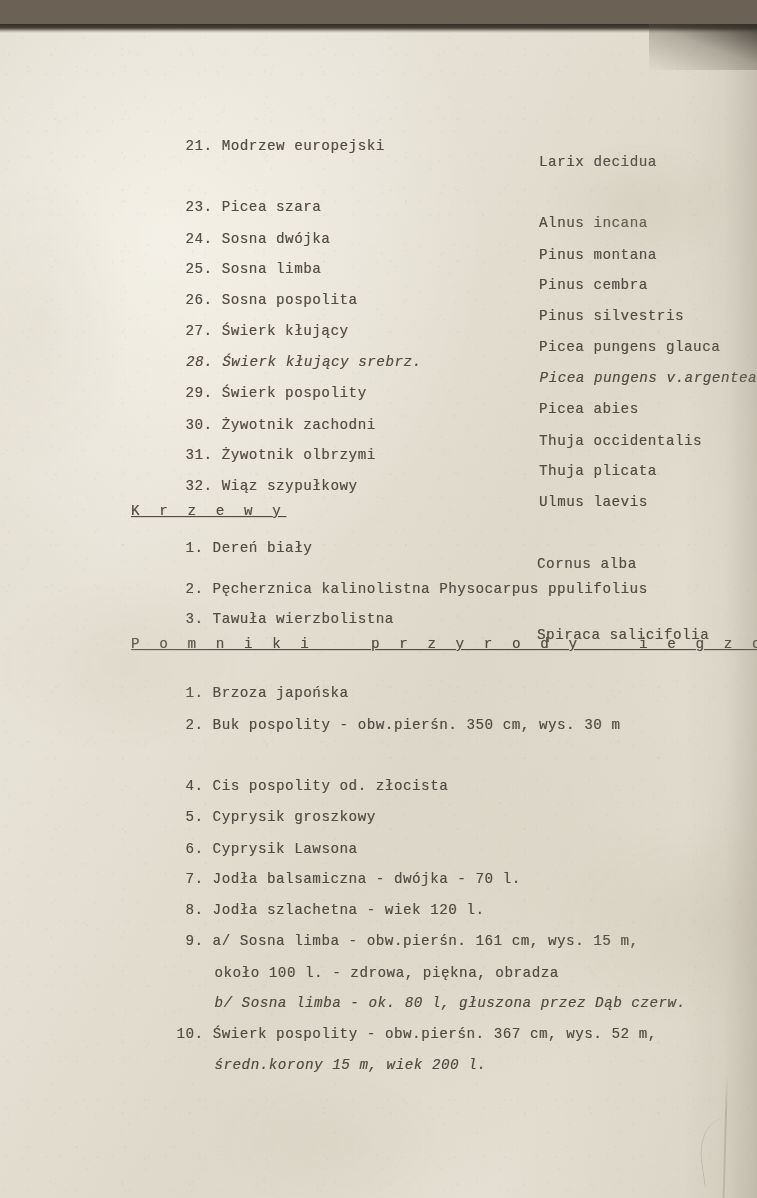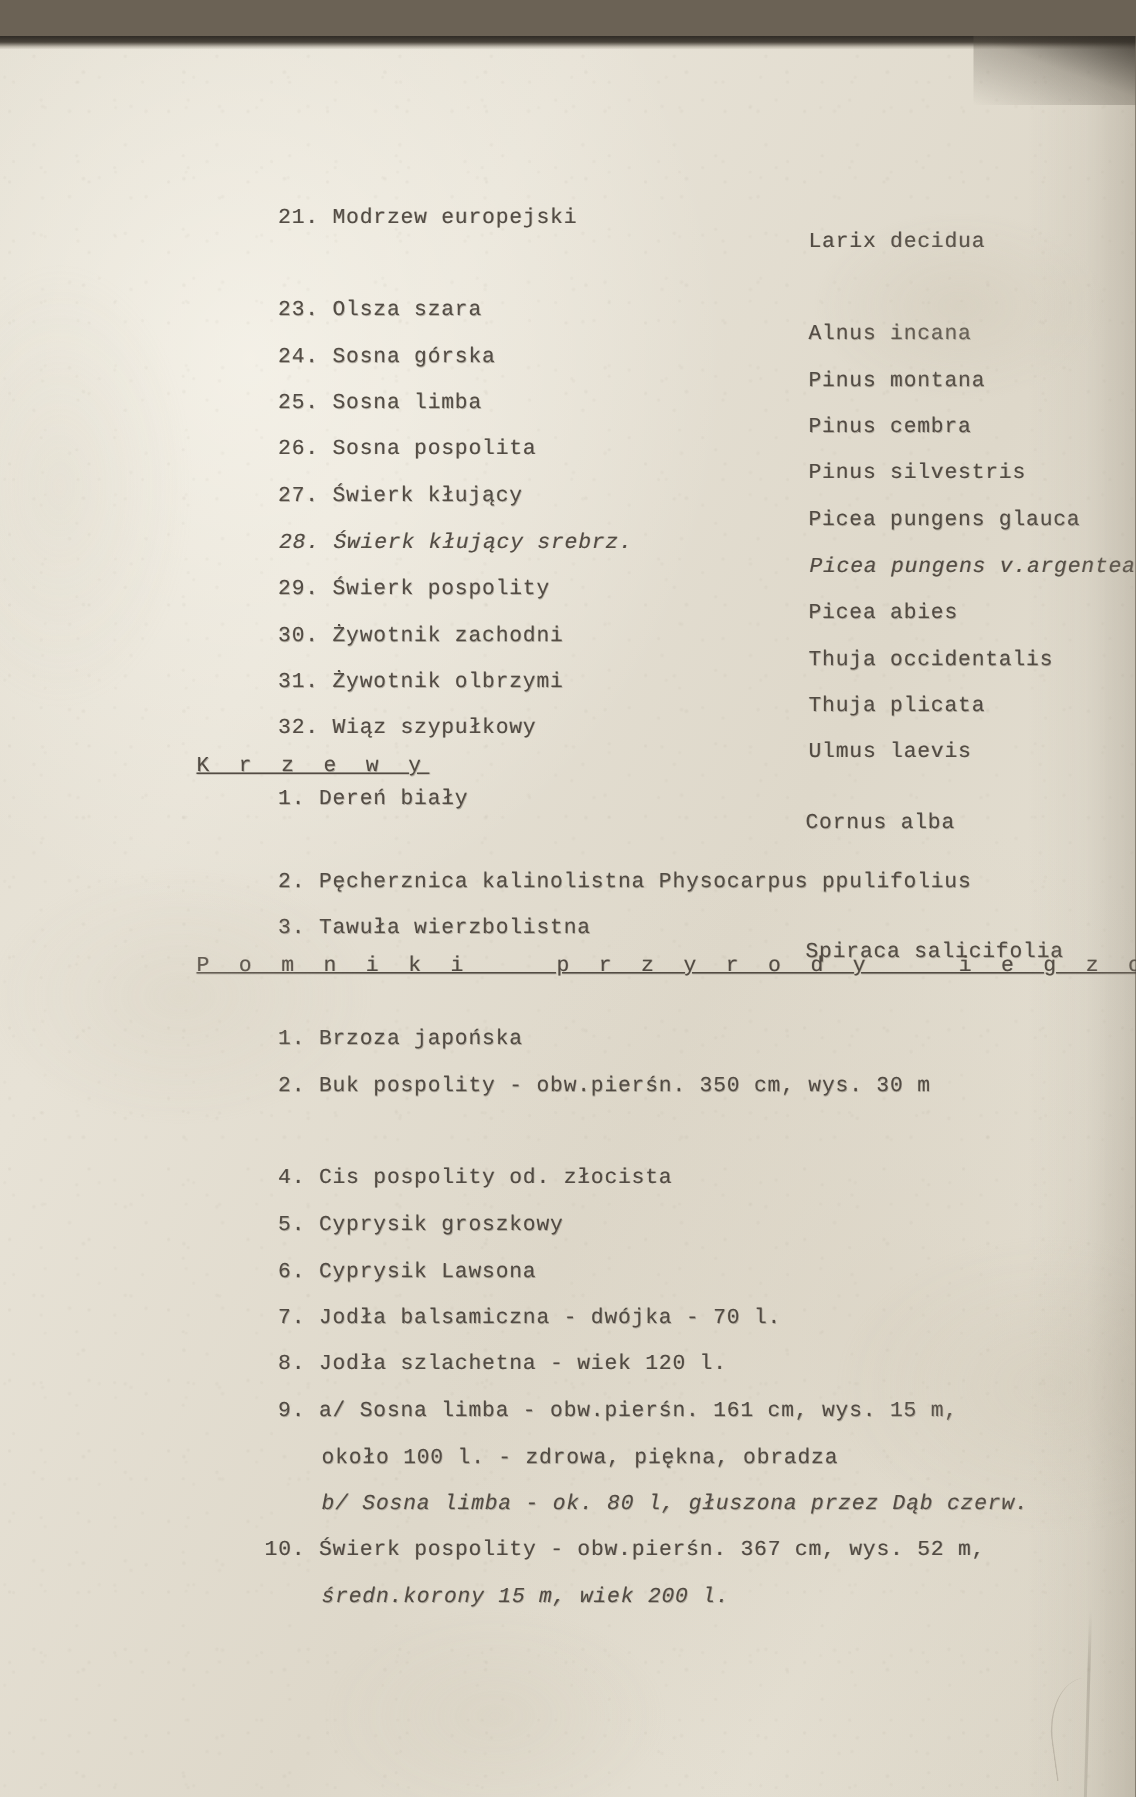--- a/index.html
+++ b/index.html
@@ -135,26 +135,26 @@
 
 <div id="page">
   <div id="sheet">
 
     <div class="line row jog1" style="top:97px">
       <span>21.</span><span> </span><span>Modrzew europejski</span>
       <span class="lat">Larix decidua</span>
       <span class="qty">2</span>
     </div>
     <div class="line row" style="top:159px">
-      <span>23.</span><span> </span><span>Olsza szara</span>
+      <span>23.</span><span> </span><span>Picea szara</span>
       <span class="lat">Alnus incana</span>
       <span class="qty">3</span>
     </div>
     <div class="line row jog1" style="top:190px">
-      <span>24.</span><span> </span><span>Sosna górska</span>
+      <span>24.</span><span> </span><span>Sosna dwójka</span>
       <span class="lat">Pinus montana</span>
       <span class="qty">2</span>
     </div>
     <div class="line row" style="top:221px">
       <span>25.</span><span> </span><span>Sosna limba</span>
       <span class="lat">Pinus cembra</span>
       <span class="qty">2</span>
     </div>
     <div class="line row jog2" style="top:252px">
       <span>26.</span><span> </span><span>Sosna pospolita</span>
@@ -186,21 +186,21 @@
       <span class="qty">1</span>
     </div>
     <div class="line row jog2" style="top:438px">
       <span>32.</span><span> </span><span>Wiąz szypułkowy</span>
       <span class="lat">Ulmus laevis</span>
       <span class="qty">2</span>
     </div>
 
     <div class="line row heading" style="top:479px">K r z e w y</div>
 
-    <div class="line row" style="top:485px">
+    <div class="line row" style="top:500px">
       <span>1.</span><span> </span><span>Dereń biały</span>
       <span class="lat-k">Cornus alba</span>
     </div>
     <div class="line row jog1" style="top:540px">
       <span>2.</span><span> </span><span>Pęcherznica kalinolistna</span><span> </span><span>Physocarpus ppulifolius</span>
     </div>
     <div class="line row" style="top:571px">
       <span>3.</span><span> </span><span>Tawuła wierzbolistna</span>
       <span class="lat-k">Spiraca salicifolia</span>
     </div>

